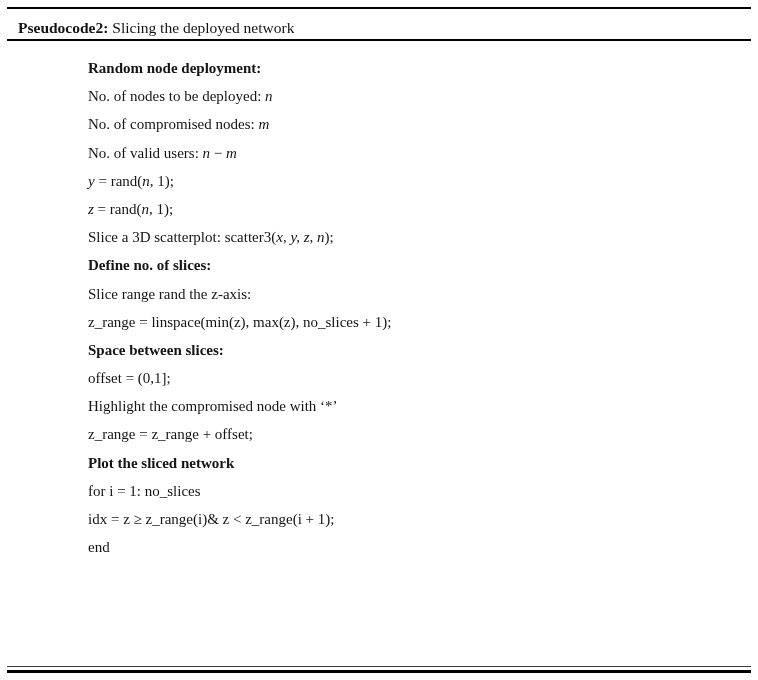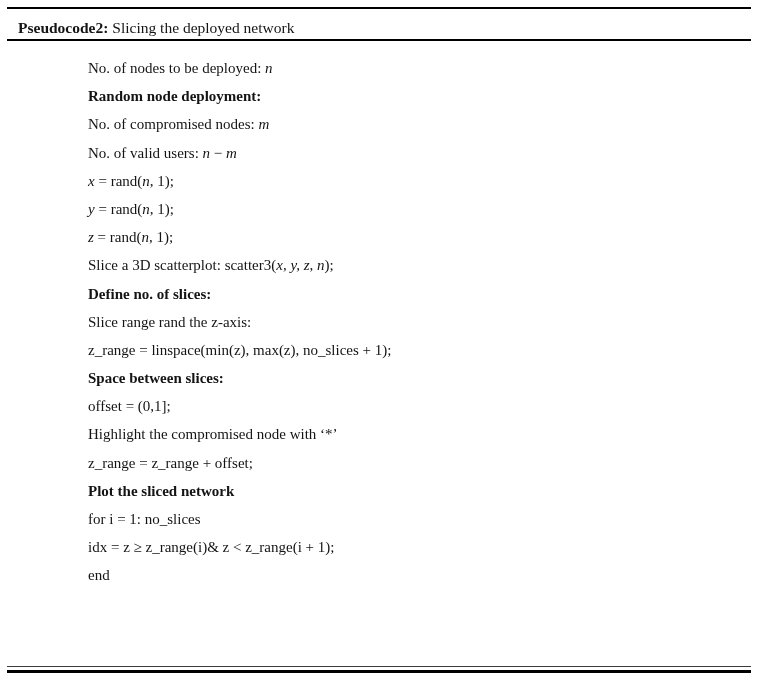--- a/index.html
+++ b/index.html
@@ -78,25 +78,24 @@
 <div class="page">
   <div class="rule rule-top"></div>
 
   <div class="header">
     <span class="hdr-label">Pseudocode2:</span><span class="hdr-title"> Slicing the deployed network</span>
   </div>
 
   <div class="rule rule-mid"></div>
 
   <div class="pc-body" id="pc-body">
+      <div class="line heading"><span class="seg-r">Random node deployment:</span></div>
       <div class="line normal"><span class="seg-r">No. of nodes to be deployed:  </span><span class="seg-i">n</span></div>
-      <div class="line heading"><span class="seg-r">Random node deployment:</span></div>
       <div class="line normal"><span class="seg-r">No. of compromised nodes:  </span><span class="seg-i">m</span></div>
       <div class="line normal"><span class="seg-r">No. of valid users:  </span><span class="seg-i">n</span><span class="seg-r"> − </span><span class="seg-i">m</span></div>
-      <div class="line normal"><span class="seg-i">x</span><span class="seg-r"> = rand(</span><span class="seg-i">n</span><span class="seg-r">, 1);</span></div>
       <div class="line normal"><span class="seg-i">y</span><span class="seg-r"> = rand(</span><span class="seg-i">n</span><span class="seg-r">, 1);</span></div>
       <div class="line normal"><span class="seg-i">z</span><span class="seg-r"> = rand(</span><span class="seg-i">n</span><span class="seg-r">, 1);</span></div>
       <div class="line normal"><span class="seg-r">Slice a 3D scatterplot: scatter3(</span><span class="seg-i">x, y, z, n</span><span class="seg-r">);</span></div>
       <div class="line heading"><span class="seg-r">Define no. of slices:</span></div>
       <div class="line normal"><span class="seg-r">Slice range rand the z-axis:</span></div>
       <div class="line normal"><span class="seg-r">z_range = linspace(min(z), max(z), no_slices + 1);</span></div>
       <div class="line heading"><span class="seg-r">Space between slices:</span></div>
       <div class="line normal"><span class="seg-r">offset = (0,1];</span></div>
       <div class="line normal"><span class="seg-r">Highlight the compromised node with ‘*’</span></div>
       <div class="line normal"><span class="seg-r">z_range = z_range + offset;</span></div>

